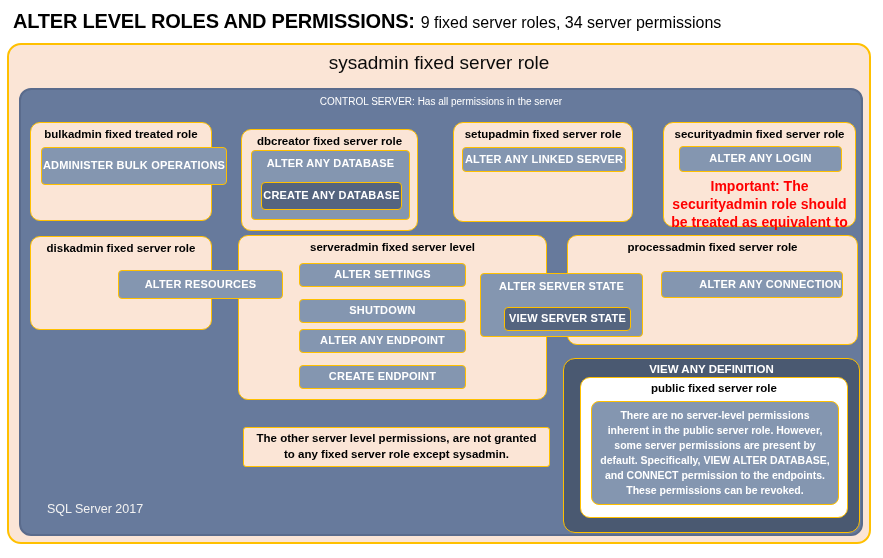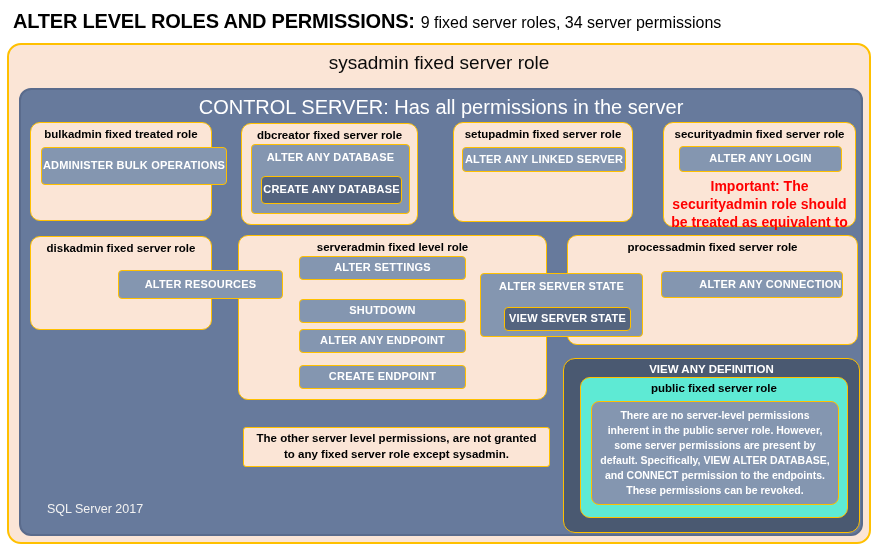--- a/index.html
+++ b/index.html
@@ -11,21 +11,21 @@
   .page-title .ts{font-size:16px; font-weight:400; margin-left:6px;}
 
   .sysadmin-box{position:absolute; left:7px; top:43px; width:864px; height:501px;
     background:#FBE5D6; border:2px solid #FFC000; border-radius:14px; box-sizing:border-box;}
   .sysadmin-label{position:absolute; left:0; top:7px; width:100%; text-align:center;
     font-size:19px; color:#0a0a0a;}
 
   .control-box{position:absolute; left:10px; top:43px; width:844px; height:448px;
     background:#677A9C; border:2px solid #5A6B8C; border-radius:12px; box-sizing:border-box;}
   .control-label{position:absolute; left:0; top:6px; width:100%; text-align:center;
-    font-size:20px; color:#ffffff;}
+    font-size:10px; color:#ffffff;}
   .footer{position:absolute; left:26px; bottom:18px; font-size:12.5px; color:#f2f2f2;}
 
   .role-box{position:absolute; background:#FBE5D6; border:1.5px solid #FFC000;
     border-radius:10px; box-sizing:border-box;}
   .role-title{position:absolute; left:0; top:5px; width:100%; text-align:center;
     font-size:11.5px; font-weight:700; color:#000;}
 
   .perm{position:absolute; background:#8496B0; border:1.5px solid #FFC000; border-radius:4px;
     box-sizing:border-box; color:#ffffff; font-weight:700; font-size:11px; letter-spacing:0.2px;
     display:flex; align-items:center; justify-content:center; text-align:center; line-height:1.25;}
@@ -34,21 +34,21 @@
   .perm .perm-top-label{display:block; width:100%; text-align:center; margin-top:6px;}
 
   .warning{position:absolute; left:4px; top:54px; width:calc(100% - 8px); text-align:center;
     color:#FF0000; font-weight:700; font-size:14px; line-height:1.3;}
 
   .vad-box{position:absolute; left:563px; top:358px; width:297px; height:175px;
     background:#4A5971; border:1.5px solid #FFC000; border-radius:12px; box-sizing:border-box;}
   .vad-label{position:absolute; left:0; top:4px; width:100%; text-align:center;
     color:#ffffff; font-weight:700; font-size:11.5px;}
   .public-box{position:absolute; left:16px; top:18px; width:268px; height:141px;
-    background:#5eead4; border:1.5px solid #FFC000; border-radius:10px; box-sizing:border-box;}
+    background:#ffffff; border:1.5px solid #FFC000; border-radius:10px; box-sizing:border-box;}
   .public-title{position:absolute; left:0; top:4px; width:100%; text-align:center;
     font-size:11.5px; font-weight:700; color:#000;}
   .public-body{position:absolute; left:10px; top:23px; width:248px; height:104px;
     background:#8496B0; border:1.5px solid #FFC000; border-radius:8px; box-sizing:border-box;
     color:#ffffff; font-weight:700; font-size:10.5px; line-height:1.42; text-align:center;
     display:flex; align-items:center; justify-content:center; padding:4px 8px;}
 
   .note-box{position:absolute; left:243px; top:427px; width:307px; height:40px;
     background:#FBE5D6; border:1.5px solid #FFC000; border-radius:3px; box-sizing:border-box;
     display:flex; align-items:center; justify-content:center; text-align:center;
@@ -69,21 +69,21 @@
       <div class="control-label">CONTROL SERVER: Has all permissions in the server</div>
       <div class="footer">SQL Server 2017</div>
     </div>
   </div>
 
   <div class="role-box" style="left:30px; top:122px; width:182px; height:99px;">
     <div class="role-title">bulkadmin fixed treated role</div>
     <div class="perm" style="left:10px; top:24px; width:186px; height:38px;text-align:center;">ADMINISTER BULK OPERATIONS</div>
   </div>
 
-  <div class="role-box" style="left:241px; top:123px; width:177px; height:102px;">
+  <div class="role-box" style="left:241px; top:129px; width:177px; height:102px;">
     <div class="role-title">dbcreator fixed server role</div>
     <div class="perm container" style="left:9px; top:20px; width:159px; height:70px;">
       <span class="perm-top-label">ALTER ANY DATABASE</span>
       <div class="perm dark" style="left:9px; top:31px; width:141px; height:28px;">CREATE ANY DATABASE</div>
     </div>
   </div>
 
   <div class="role-box" style="left:453px; top:122px; width:180px; height:100px;">
     <div class="role-title">setupadmin fixed server role</div>
     <div class="perm" style="left:8px; top:24px; width:164px; height:25px;">ALTER ANY LINKED SERVER</div>
@@ -93,22 +93,22 @@
     <div class="role-title">securityadmin fixed server role</div>
     <div class="perm" style="left:15px; top:23px; width:163px; height:26px;">ALTER ANY LOGIN</div>
     <div class="warning">Important: The securityadmin role should be treated as equivalent to the sysadmin role.</div>
   </div>
 
   <div class="role-box" style="left:30px; top:236px; width:182px; height:94px;">
     <div class="role-title">diskadmin fixed server role</div>
   </div>
 
   <div class="role-box" style="left:238px; top:235px; width:309px; height:165px;">
-    <div class="role-title">serveradmin fixed level role</div>
-    <div class="perm" style="left:60px; top:20px; width:167px; height:24px;">ALTER SETTINGS</div>
+    <div class="role-title">serveradmin fixed server level</div>
+    <div class="perm" style="left:60px; top:27px; width:167px; height:24px;">ALTER SETTINGS</div>
     <div class="perm" style="left:60px; top:63px; width:167px; height:24px;">SHUTDOWN</div>
     <div class="perm" style="left:60px; top:93px; width:167px; height:24px;">ALTER ANY ENDPOINT</div>
     <div class="perm" style="left:60px; top:129px; width:167px; height:24px;">CREATE ENDPOINT</div>
   </div>
 
   <div class="role-box" style="left:567px; top:235px; width:291px; height:110px;">
     <div class="role-title">processadmin fixed server role</div>
     <div class="perm" style="left:93px; top:35px; width:182px; height:27px;padding-left:37px;">ALTER ANY CONNECTION</div>
   </div>
 

